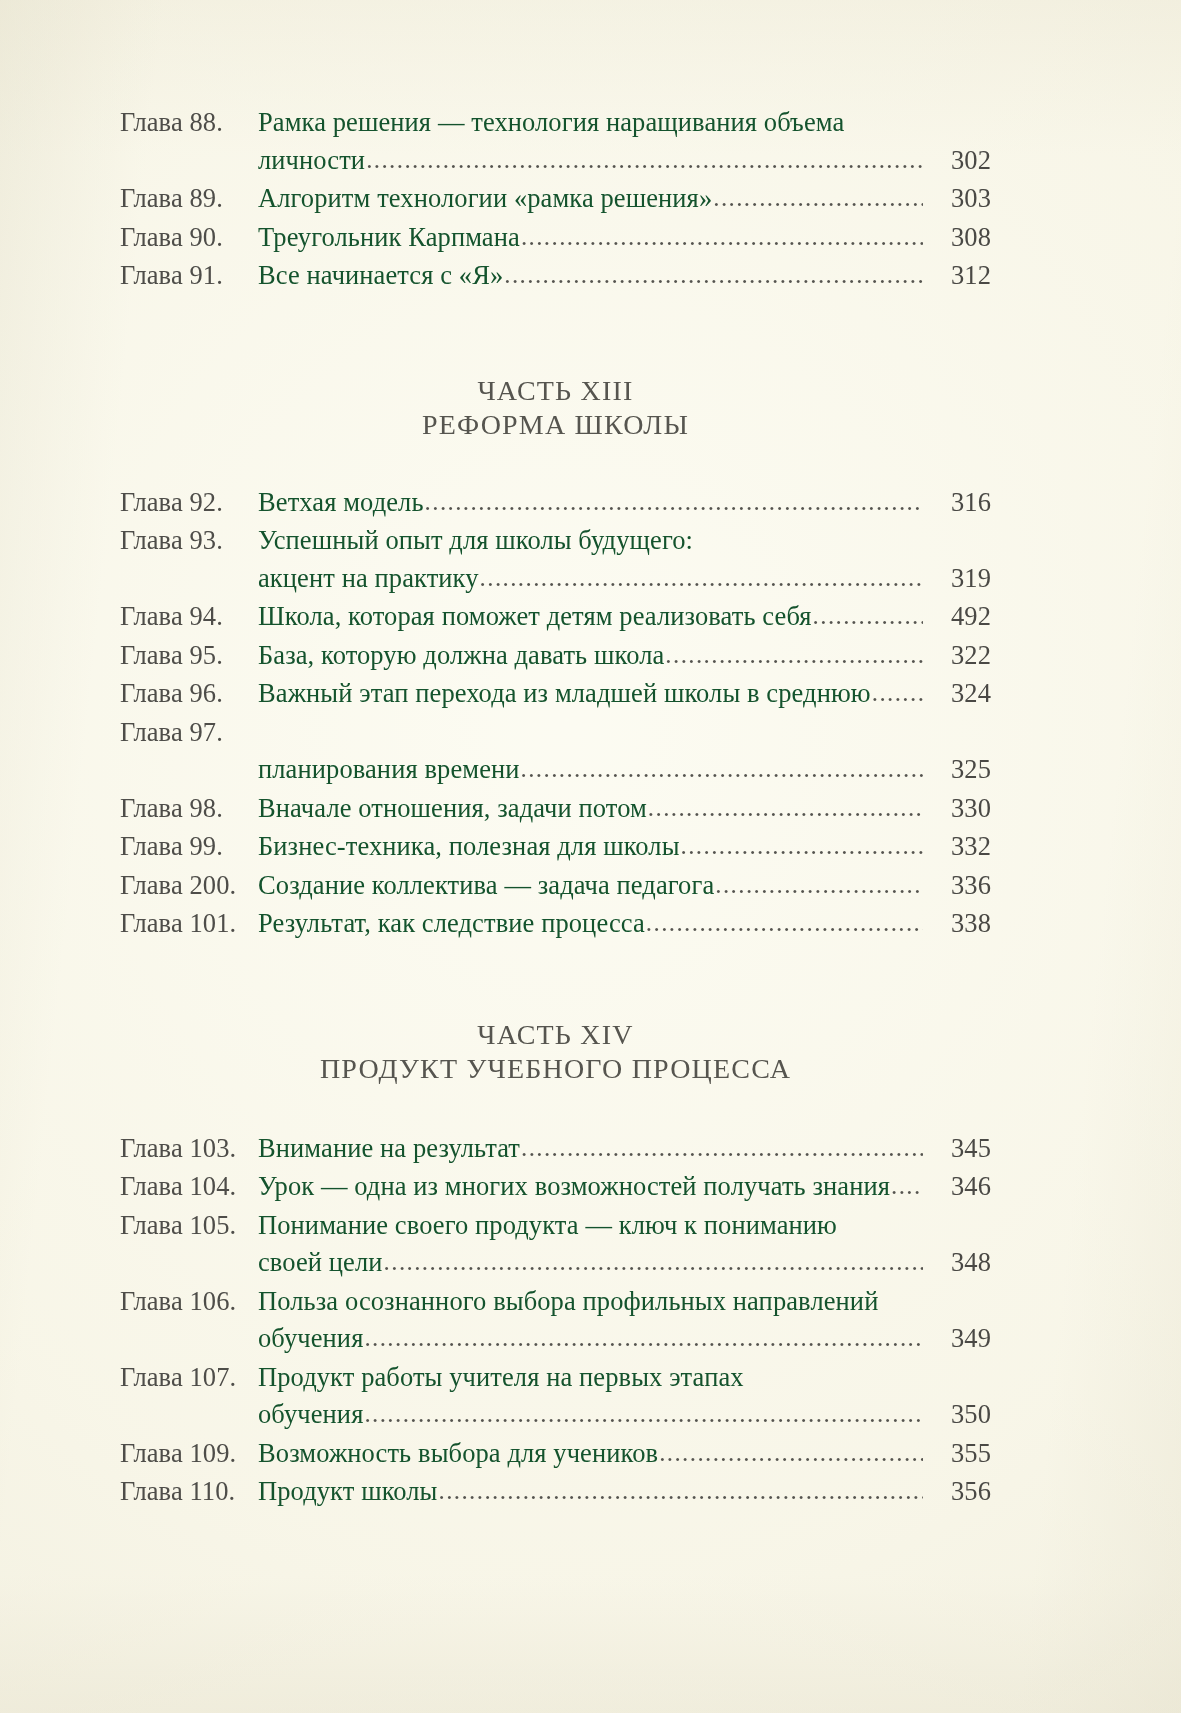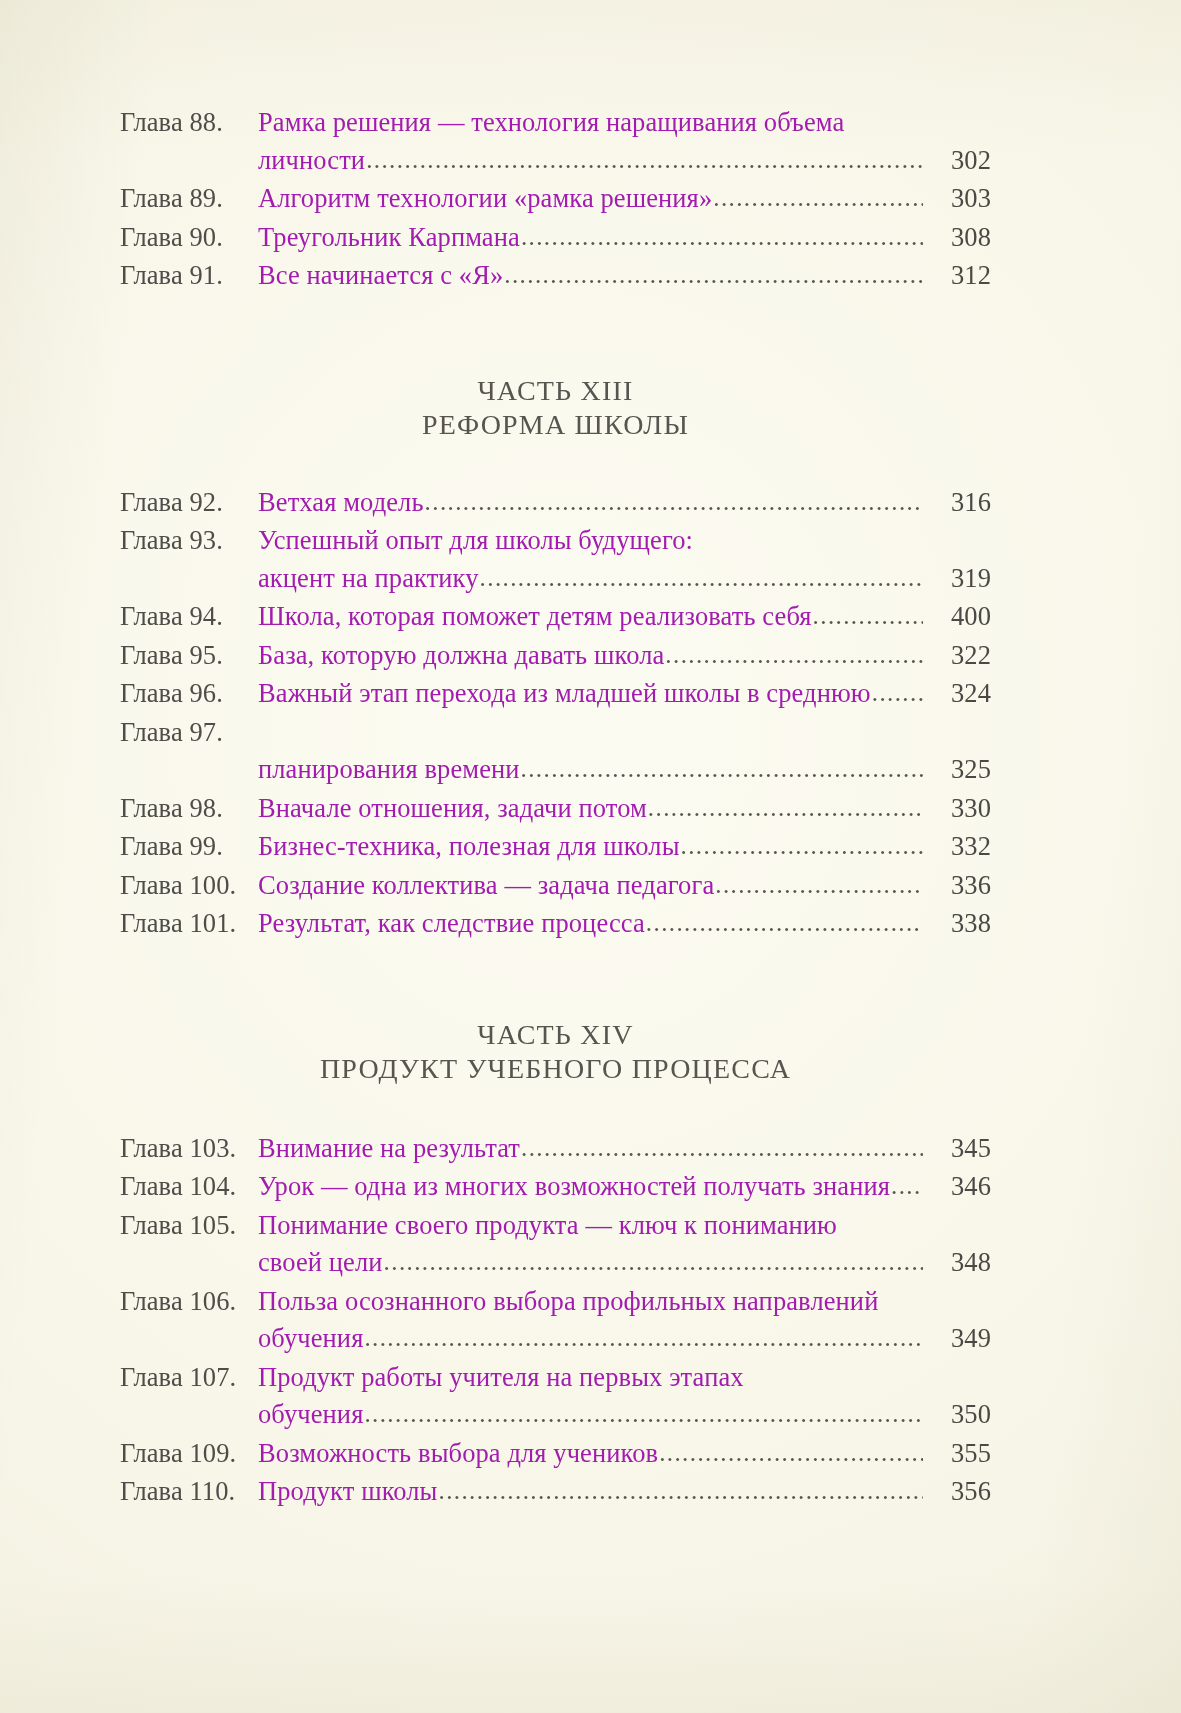--- a/index.html
+++ b/index.html
@@ -63,21 +63,21 @@
   }
   .chapter-label {
     flex: 0 0 auto;
     width: 138px;
     white-space: nowrap;
     color: #4e4d49;
   }
   .chapter-title {
     flex: 0 0 auto;
     white-space: nowrap;
-    color: #a21caf;
+    color: #14532d;
     padding-right: 1px;
   }
   .leader {
     flex: 1 1 auto;
     overflow: hidden;
     white-space: nowrap;
     color: #55544f;
     letter-spacing: 1.4px;
     font-size: 25px;
     position: relative;
@@ -193,21 +193,21 @@
             <span class="chapter-title">акцент на практику</span>
             <span class="leader"></span>
             <span class="page-num">319</span>
           </div>
         </div>
         <div class="toc-entry">
           <div class="toc-line">
             <span class="chapter-label">Глава 94.</span>
             <span class="chapter-title">Школа, которая поможет детям реализовать себя</span>
             <span class="leader"></span>
-            <span class="page-num">400</span>
+            <span class="page-num">492</span>
           </div>
         </div>
         <div class="toc-entry">
           <div class="toc-line">
             <span class="chapter-label">Глава 95.</span>
             <span class="chapter-title">База, которую должна давать школа</span>
             <span class="leader"></span>
             <span class="page-num">322</span>
           </div>
         </div>
@@ -243,21 +243,21 @@
         <div class="toc-entry">
           <div class="toc-line">
             <span class="chapter-label">Глава 99.</span>
             <span class="chapter-title">Бизнес-техника, полезная для школы</span>
             <span class="leader"></span>
             <span class="page-num">332</span>
           </div>
         </div>
         <div class="toc-entry">
           <div class="toc-line">
-            <span class="chapter-label">Глава 100.</span>
+            <span class="chapter-label">Глава 200.</span>
             <span class="chapter-title">Создание коллектива — задача педагога</span>
             <span class="leader"></span>
             <span class="page-num">336</span>
           </div>
         </div>
         <div class="toc-entry">
           <div class="toc-line">
             <span class="chapter-label">Глава 101.</span>
             <span class="chapter-title">Результат, как следствие процесса</span>
             <span class="leader"></span>

